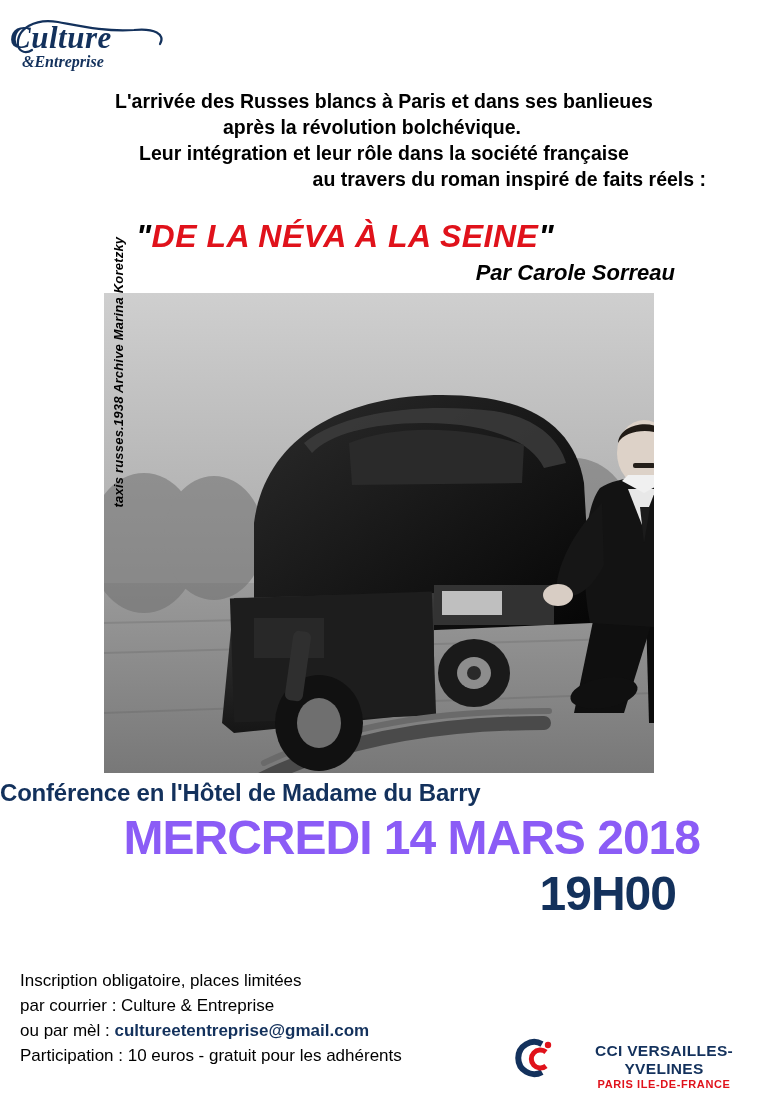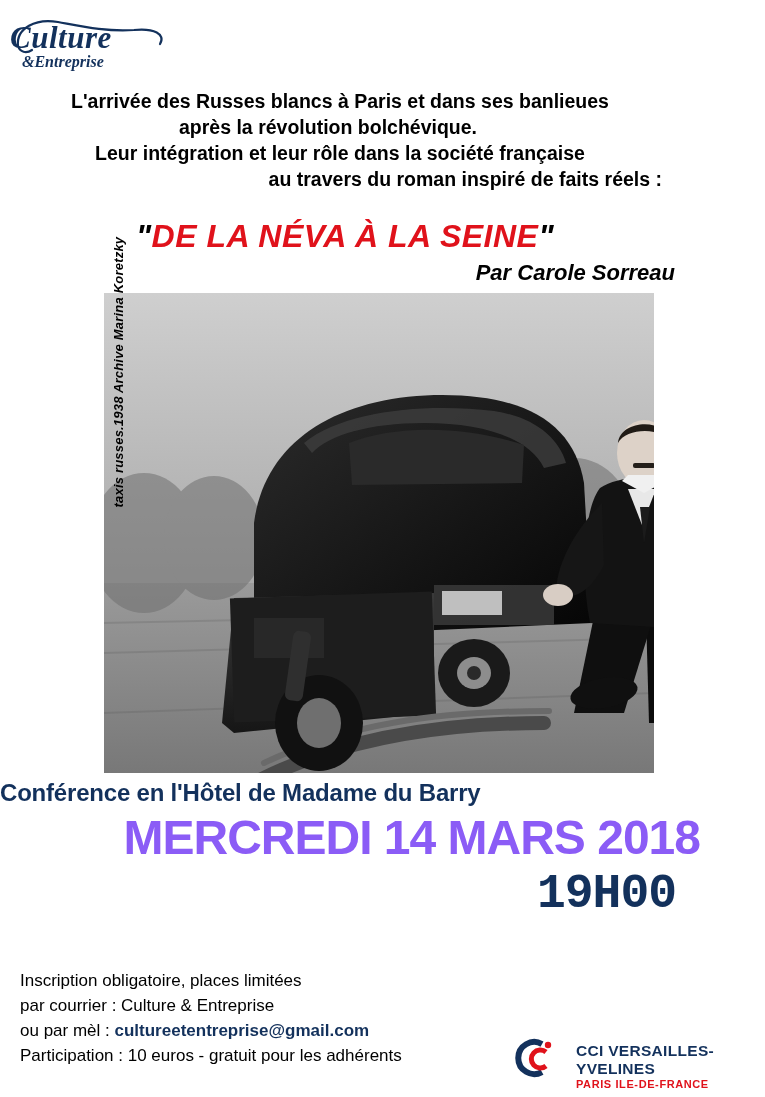--- a/index.html
+++ b/index.html
@@ -56,20 +56,21 @@
   .intro {
     position: absolute;
     left: 0;
     top: 88px;
     width: 680px;
     text-align: center;
     font-size: 19.5px;
     font-weight: bold;
     line-height: 26px;
     color: #000;
+    padding-left: 44px;
   }
   .intro .l1 { text-align: center; }
   .intro .l2 { padding-right: 24px; }
   .intro .l3 { text-align: center; }
   .intro .l4 { text-align: right; padding-right: 18px; }
 
   
   .title {
     position: absolute;
     left: 0;
@@ -151,21 +152,20 @@
     position: absolute;
     left: 0;
     top: 868px;
     width: 676px;
     text-align: right;
     font-size: 48px;
     font-weight: bold;
     color: #13315c;
     letter-spacing: -1px;
     line-height: 52px;
-    font-family: Liberation Mono, monospace;
   }
 
   
   .footer {
     position: absolute;
     left: 20px;
     top: 968px;
     width: 470px;
     font-size: 17px;
     line-height: 25px;
@@ -188,20 +188,21 @@
     position: absolute;
     left: 0;
     top: 0;
     width: 44px;
     height: 40px;
   }
   .cci-text {
     position: absolute;
     left: 64px;
     top: 4px;
+    text-align: center;
   }
   .cci-t1 {
     font-size: 15.5px;
     font-weight: bold;
     color: #13315c;
     letter-spacing: 0.3px;
     line-height: 18px;
   }
   .cci-t2 {
     font-size: 11px;

